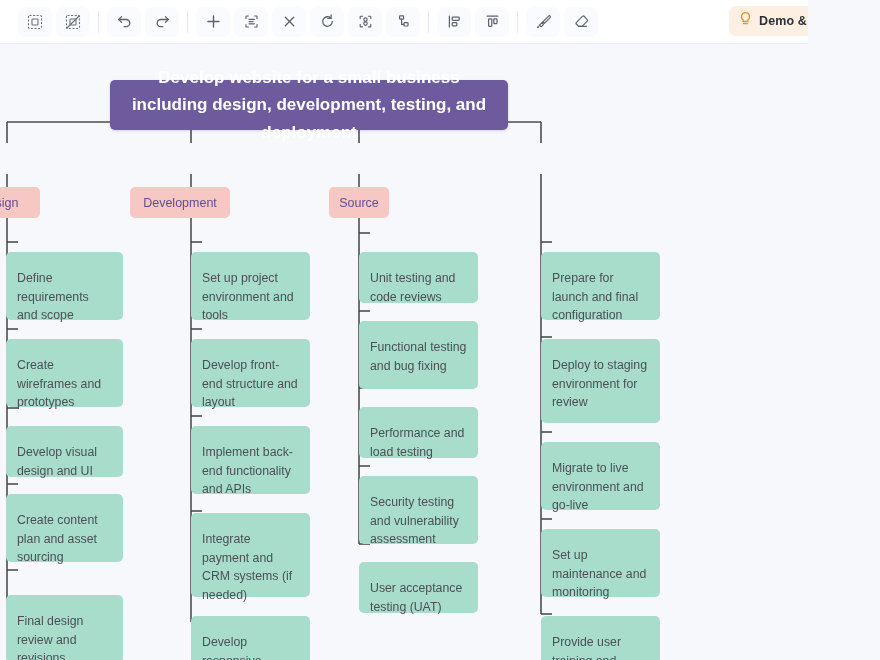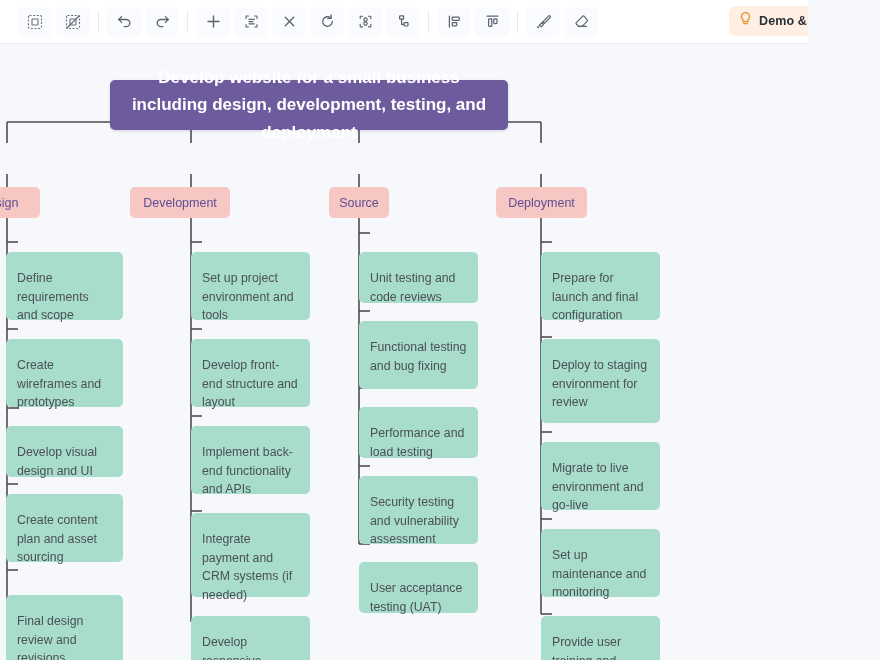--- a/index.html
+++ b/index.html
@@ -382,23 +382,20 @@
 
       <div class="node node-cat" style="left:-26px; top:143px; width:66px; height:31px;">
         <span>sign</span>
       </div>
       <div class="node node-cat" style="left:130px; top:143px; width:100px; height:31px;">
         <span>Development</span>
       </div>
       <div class="node node-cat" style="left:329px; top:143px; width:60px; height:31px;">
         <span>Source</span>
       </div>
-      <div class="node node-cat" style="left:496px; top:143px; width:91px; height:31px;">
-        <span>Deployment</span>
-      </div>
 
       <div class="node node-task" style="left:6px; top:208px; width:117px; height:68px;">
         <span>Define requirements and scope</span>
         </div>
       <div class="node node-task" style="left:6px; top:295px; width:117px; height:68px;">
         <span>Create wireframes and prototypes</span>
         </div>
       <div class="node node-task" style="left:6px; top:450px; width:117px; height:68px;">
         <span>Create content plan and asset sourcing</span>
         </div>

